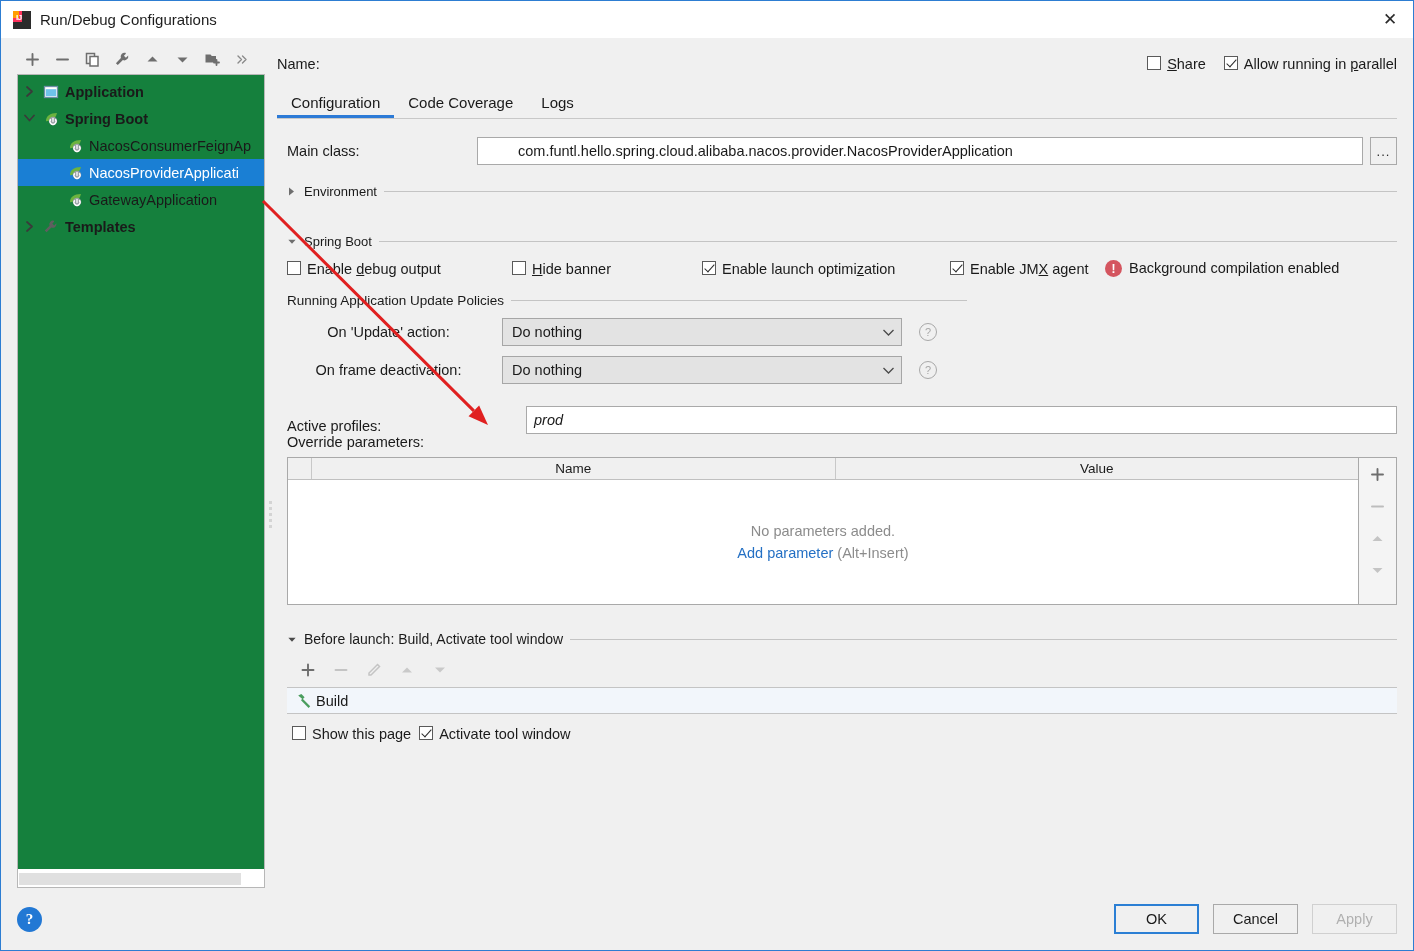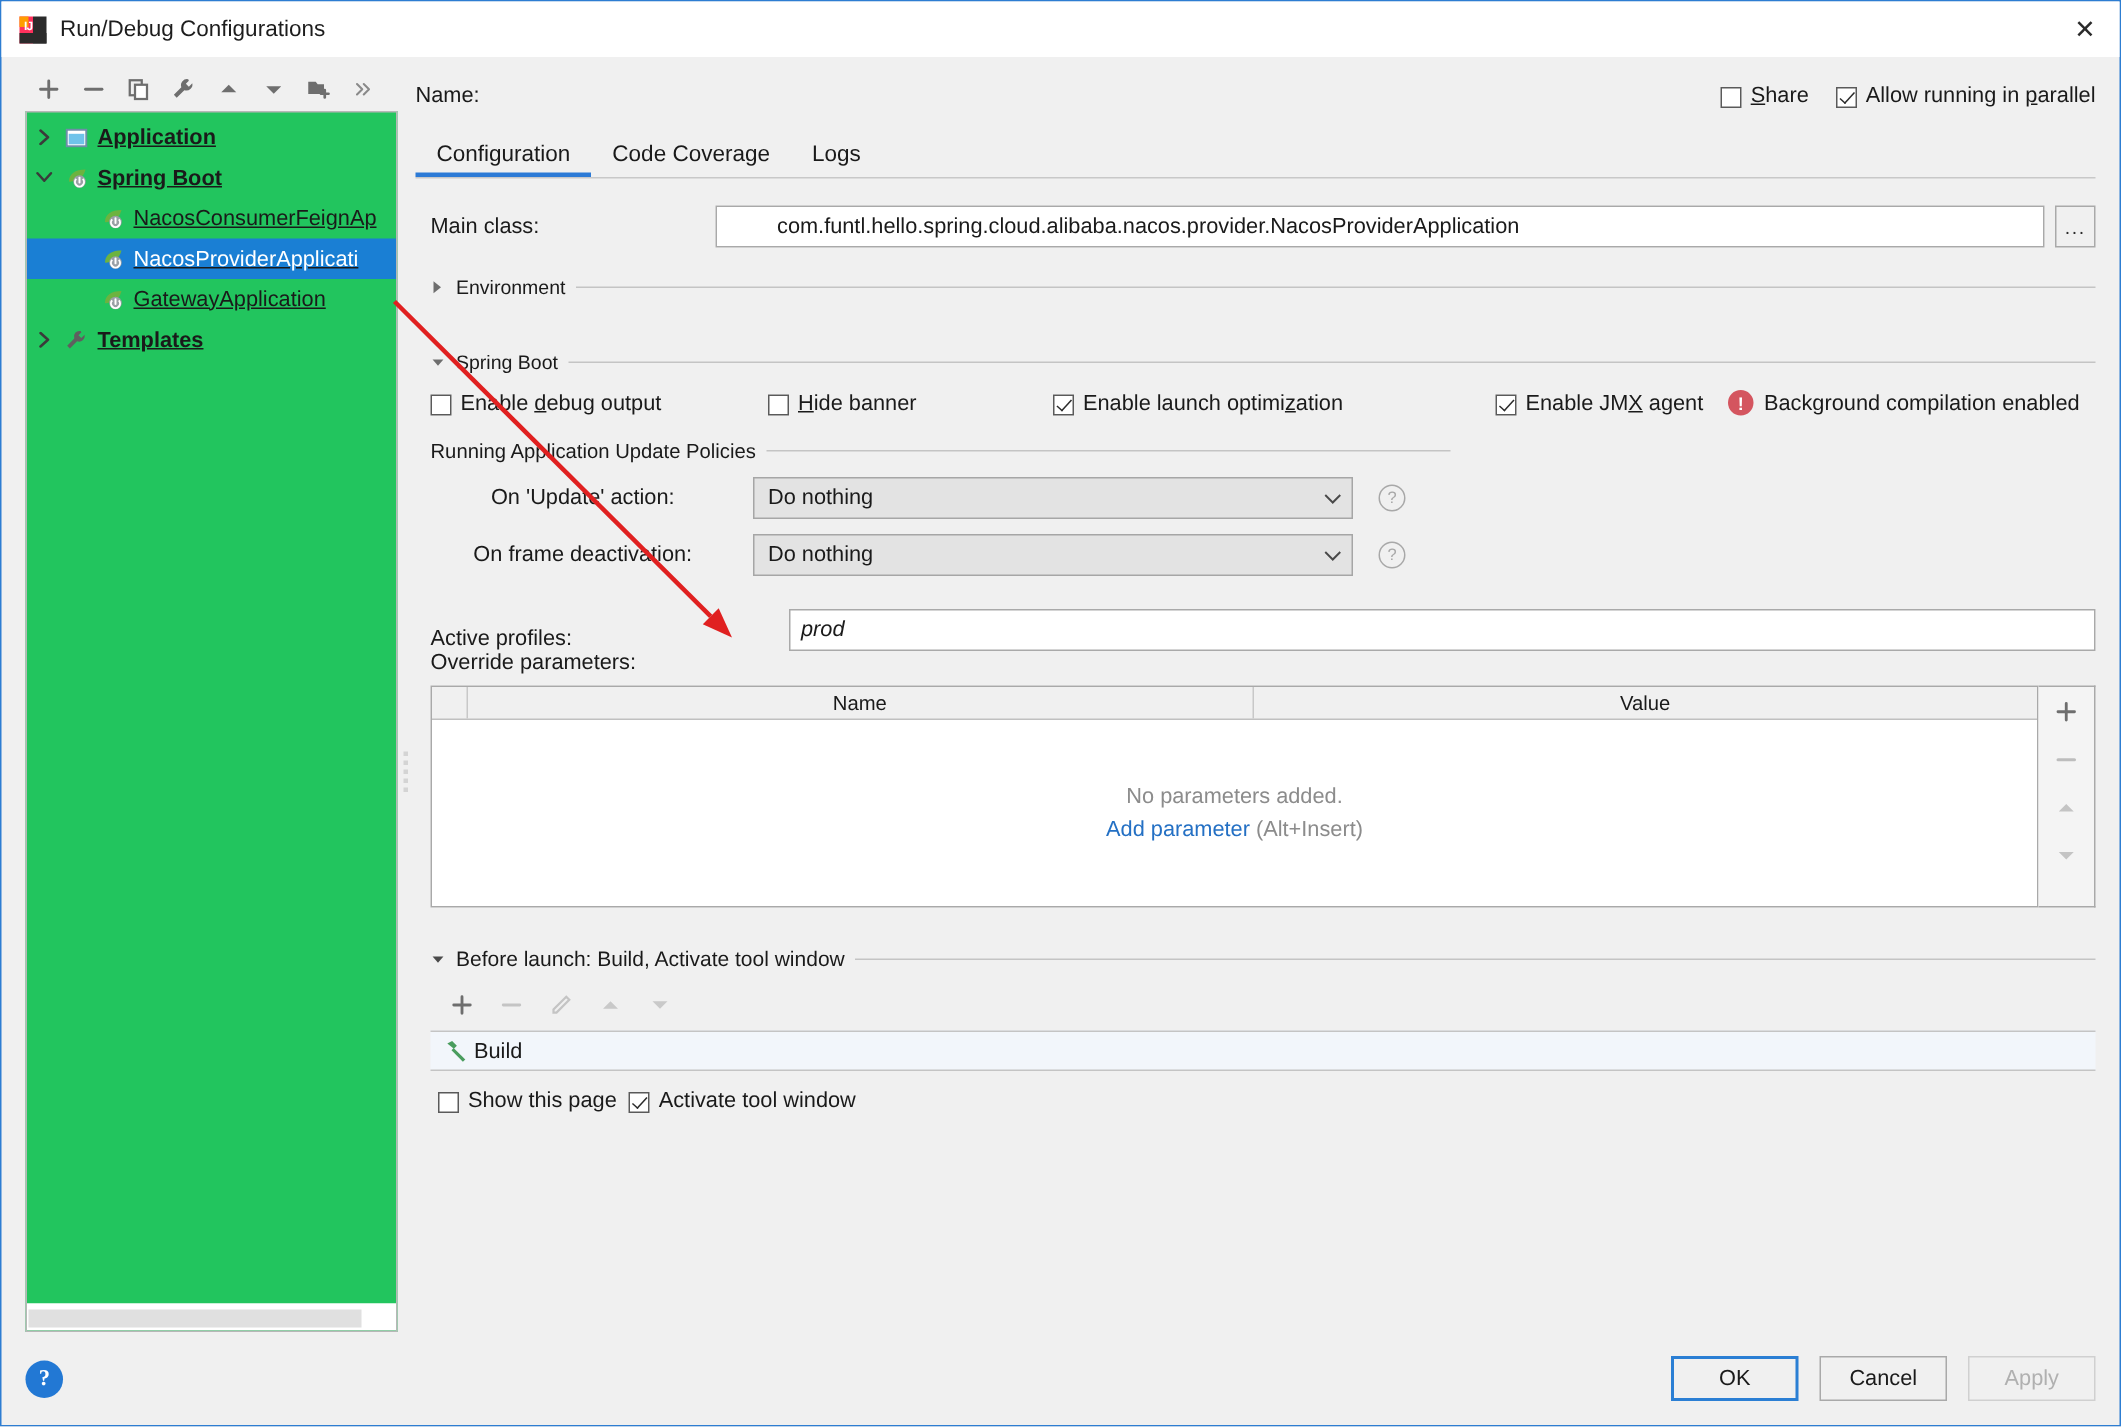--- a/index.html
+++ b/index.html
@@ -56,24 +56,23 @@
     height:30px; display:flex; align-items:center;
     padding-left:16px; gap:0px;
   }
   .tb-btn {
     width:30px; height:26px; display:flex; align-items:center; justify-content:center;
     color:#6e6e6e;
   }
   .tb-btn svg { display:block; }
   .tree-box {
     margin:0 0 0 16px; width:248px; flex:1 1 auto;
-    border:1px solid #b7b7b7; background:#22c55e;
+    border:1px solid #b7b7b7; background:#15803d;
     display:flex; flex-direction:column; overflow:hidden;
     position:relative;
-    text-decoration:underline;
   }
   .tree-list { flex:1 1 auto; overflow:hidden; padding-top:3px; }
   .tree-row {
     height:27px; display:flex; align-items:center;
     white-space:nowrap; padding-right:4px;
   }
   .tree-row.sel { background:#1a7fd4; color:#fff; }
   .tw { width:22px; flex:0 0 22px; display:flex; align-items:center; justify-content:center; }
   .tw svg { display:block; }
   .t-indent { width:46px; flex:0 0 46px; }
@@ -112,21 +111,21 @@
   .cb {
     width:14px; height:14px; border:1px solid #5a5a5a; background:#fff;
     flex:0 0 14px; display:inline-flex; align-items:center; justify-content:center;
     margin-right:6px; position:relative;
   }
   .cb.checked::after {
     content:""; position:absolute; left:4px; top:0px;
     width:4px; height:9px; border:solid #2b2b2b;
     border-width:0 1.6px 1.6px 0; transform:rotate(42deg);
   }
-  .cbrow { display:flex; align-items:flex-end; white-space:nowrap; }
+  .cbrow { display:flex; align-items:flex-start; white-space:nowrap; }
   u.acc { text-decoration:underline; }
   
   .tabs { display:flex; align-items:flex-end; height:34px; margin-top:2px; }
   .tab {
     padding:0 14px; height:32px; display:flex; align-items:center;
     font-size:15px; color:#1a1a1a; position:relative;
   }
   .tab.active::after {
     content:""; position:absolute; left:0; right:0; bottom:0; height:3px; background:#2c7ad6;
   }
@@ -466,21 +465,21 @@
             <span id="lbl-debug">Enable <u class="acc">d</u>ebug output</span>
           </div>
           <div class="cbrow" style="width:190px;">
             <span class="cb" id="cb-banner"></span>
             <span id="lbl-banner"><u class="acc">H</u>ide banner</span>
           </div>
           <div class="cbrow" style="width:248px;">
             <span class="cb checked" id="cb-opt"></span>
             <span id="lbl-opt">Enable launch optimi<u class="acc">z</u>ation</span>
           </div>
-          <div class="cbrow" style="width:155px;margin-left:47px;">
+          <div class="cbrow" style="width:155px;">
             <span class="cb checked" id="cb-jmx"></span>
             <span id="lbl-jmx">Enable JM<u class="acc">X</u> agent</span>
           </div>
           <div class="cbrow">
             <span class="warn-icon">!</span>
             <span>Background compilation enabled</span>
           </div>
         </div>
 
         <div class="sect policies" style="margin-top:16px;">

